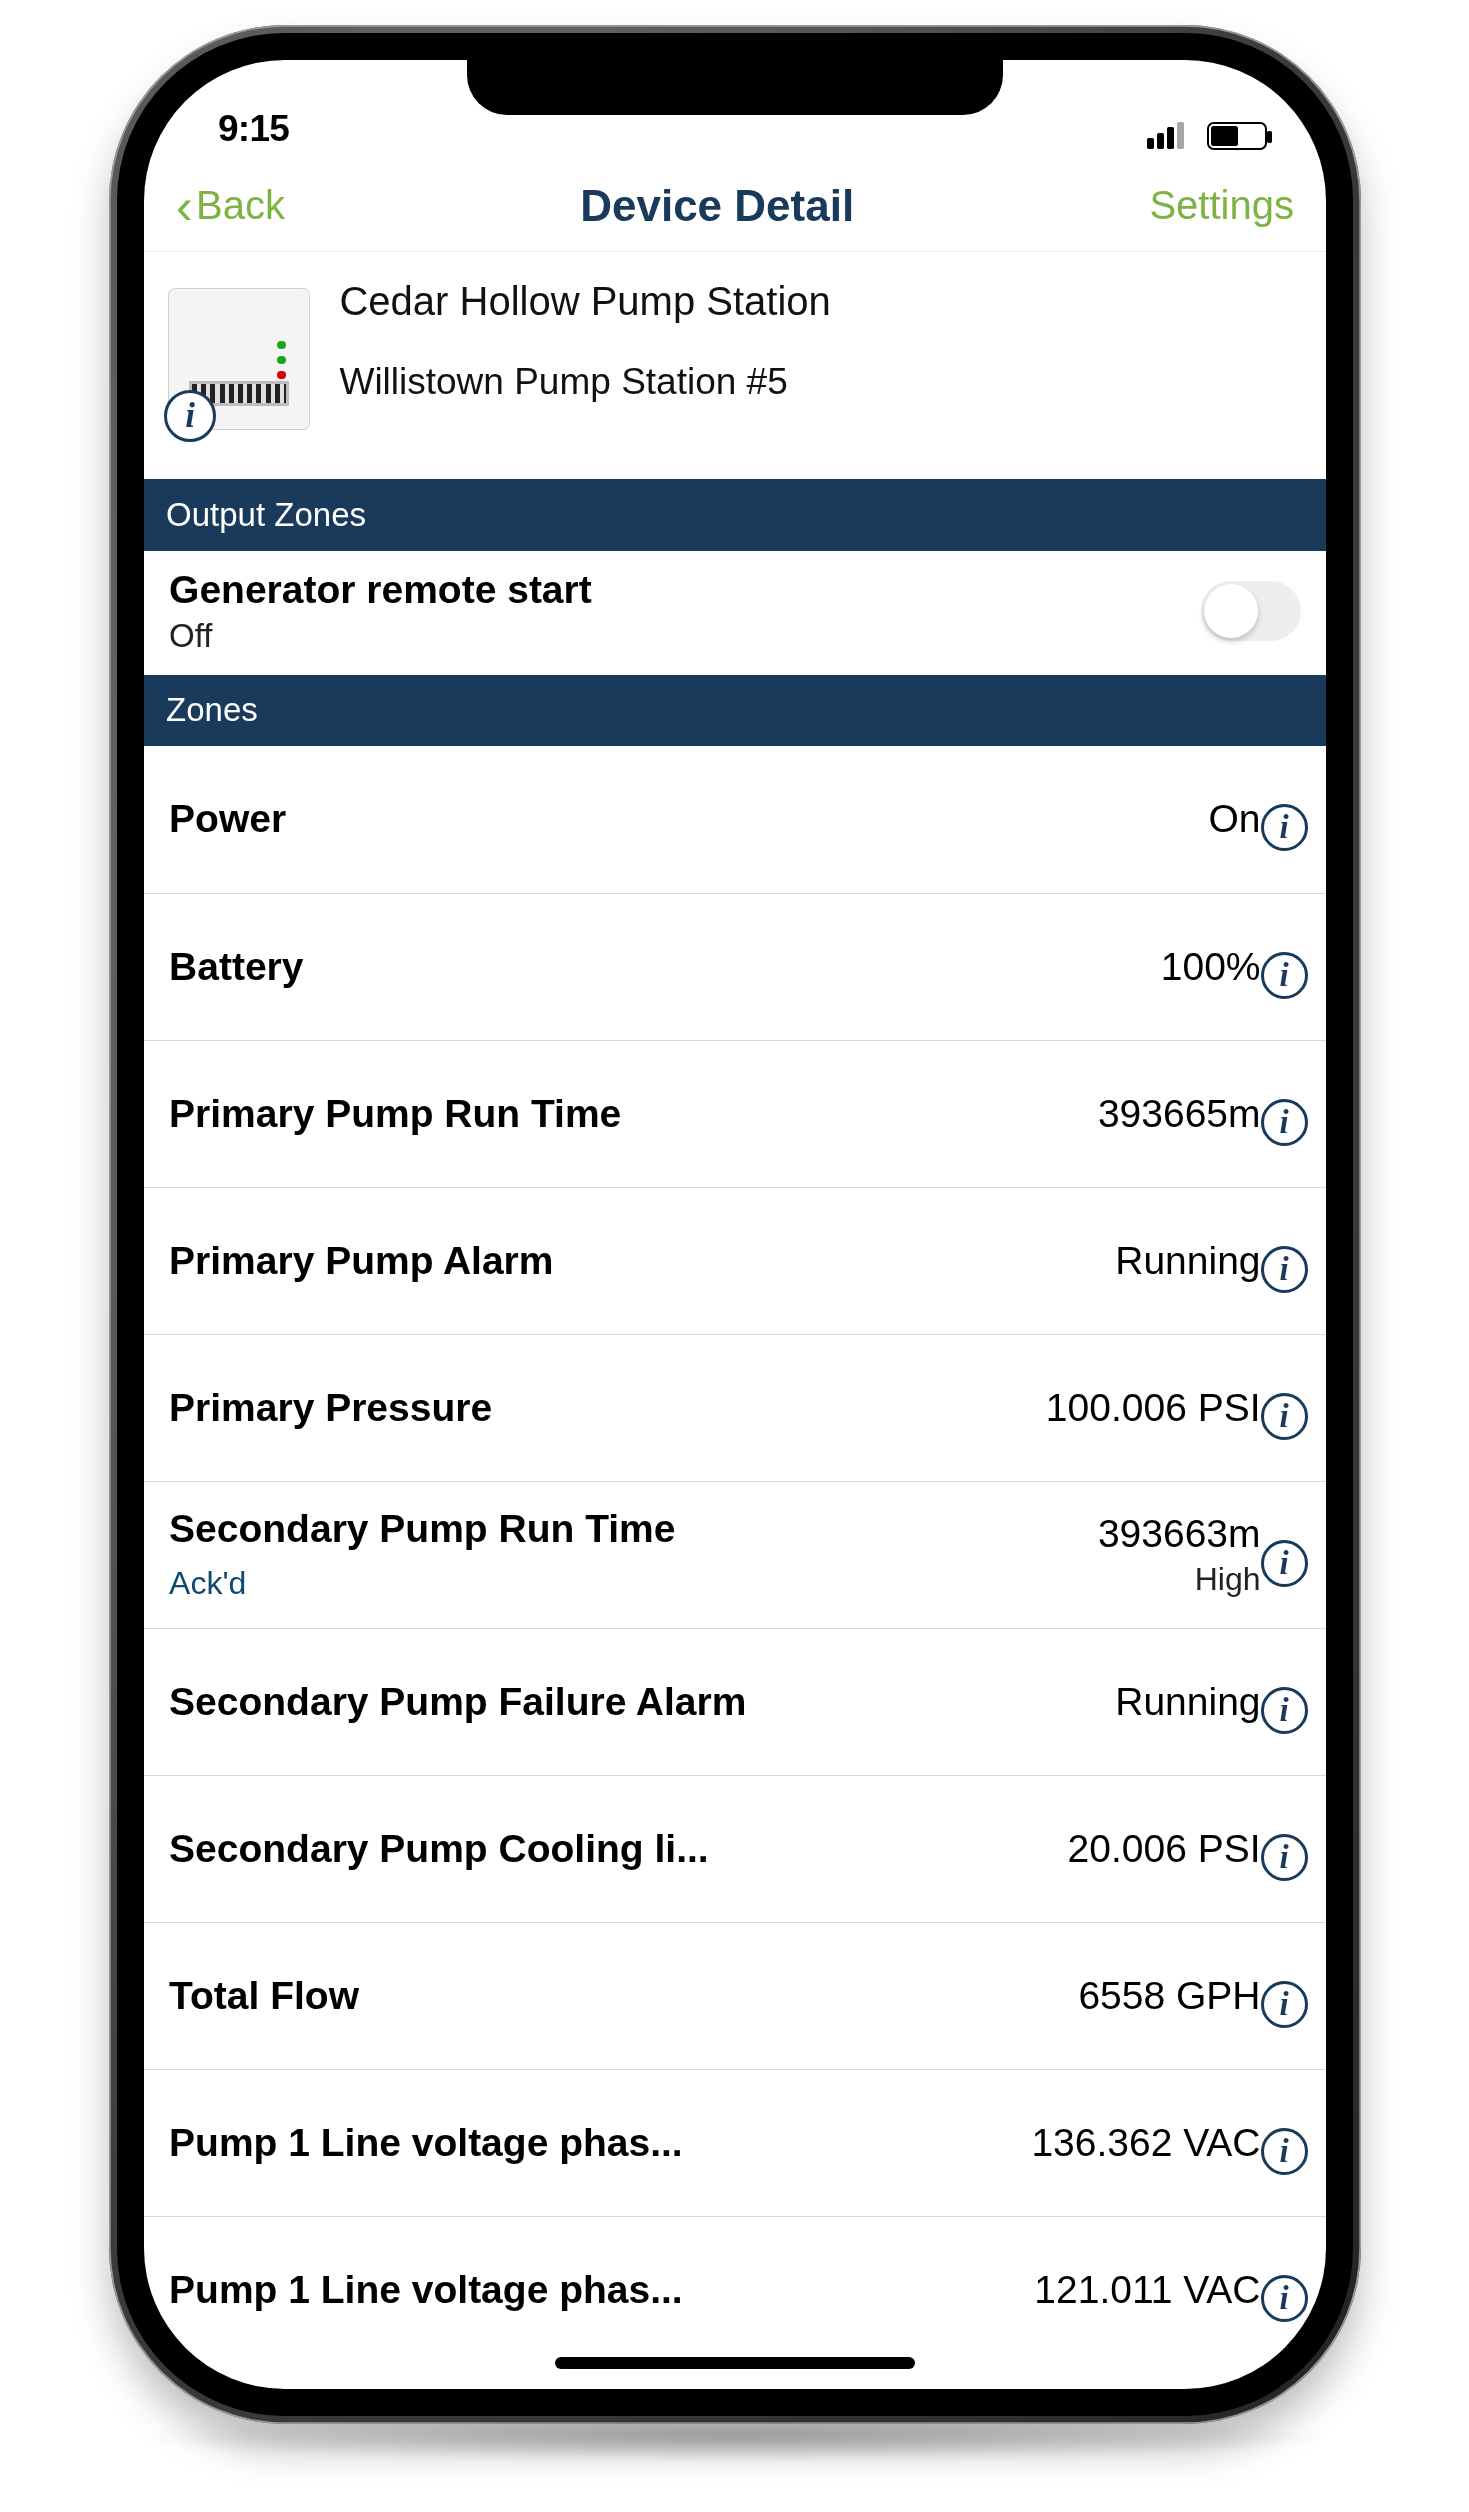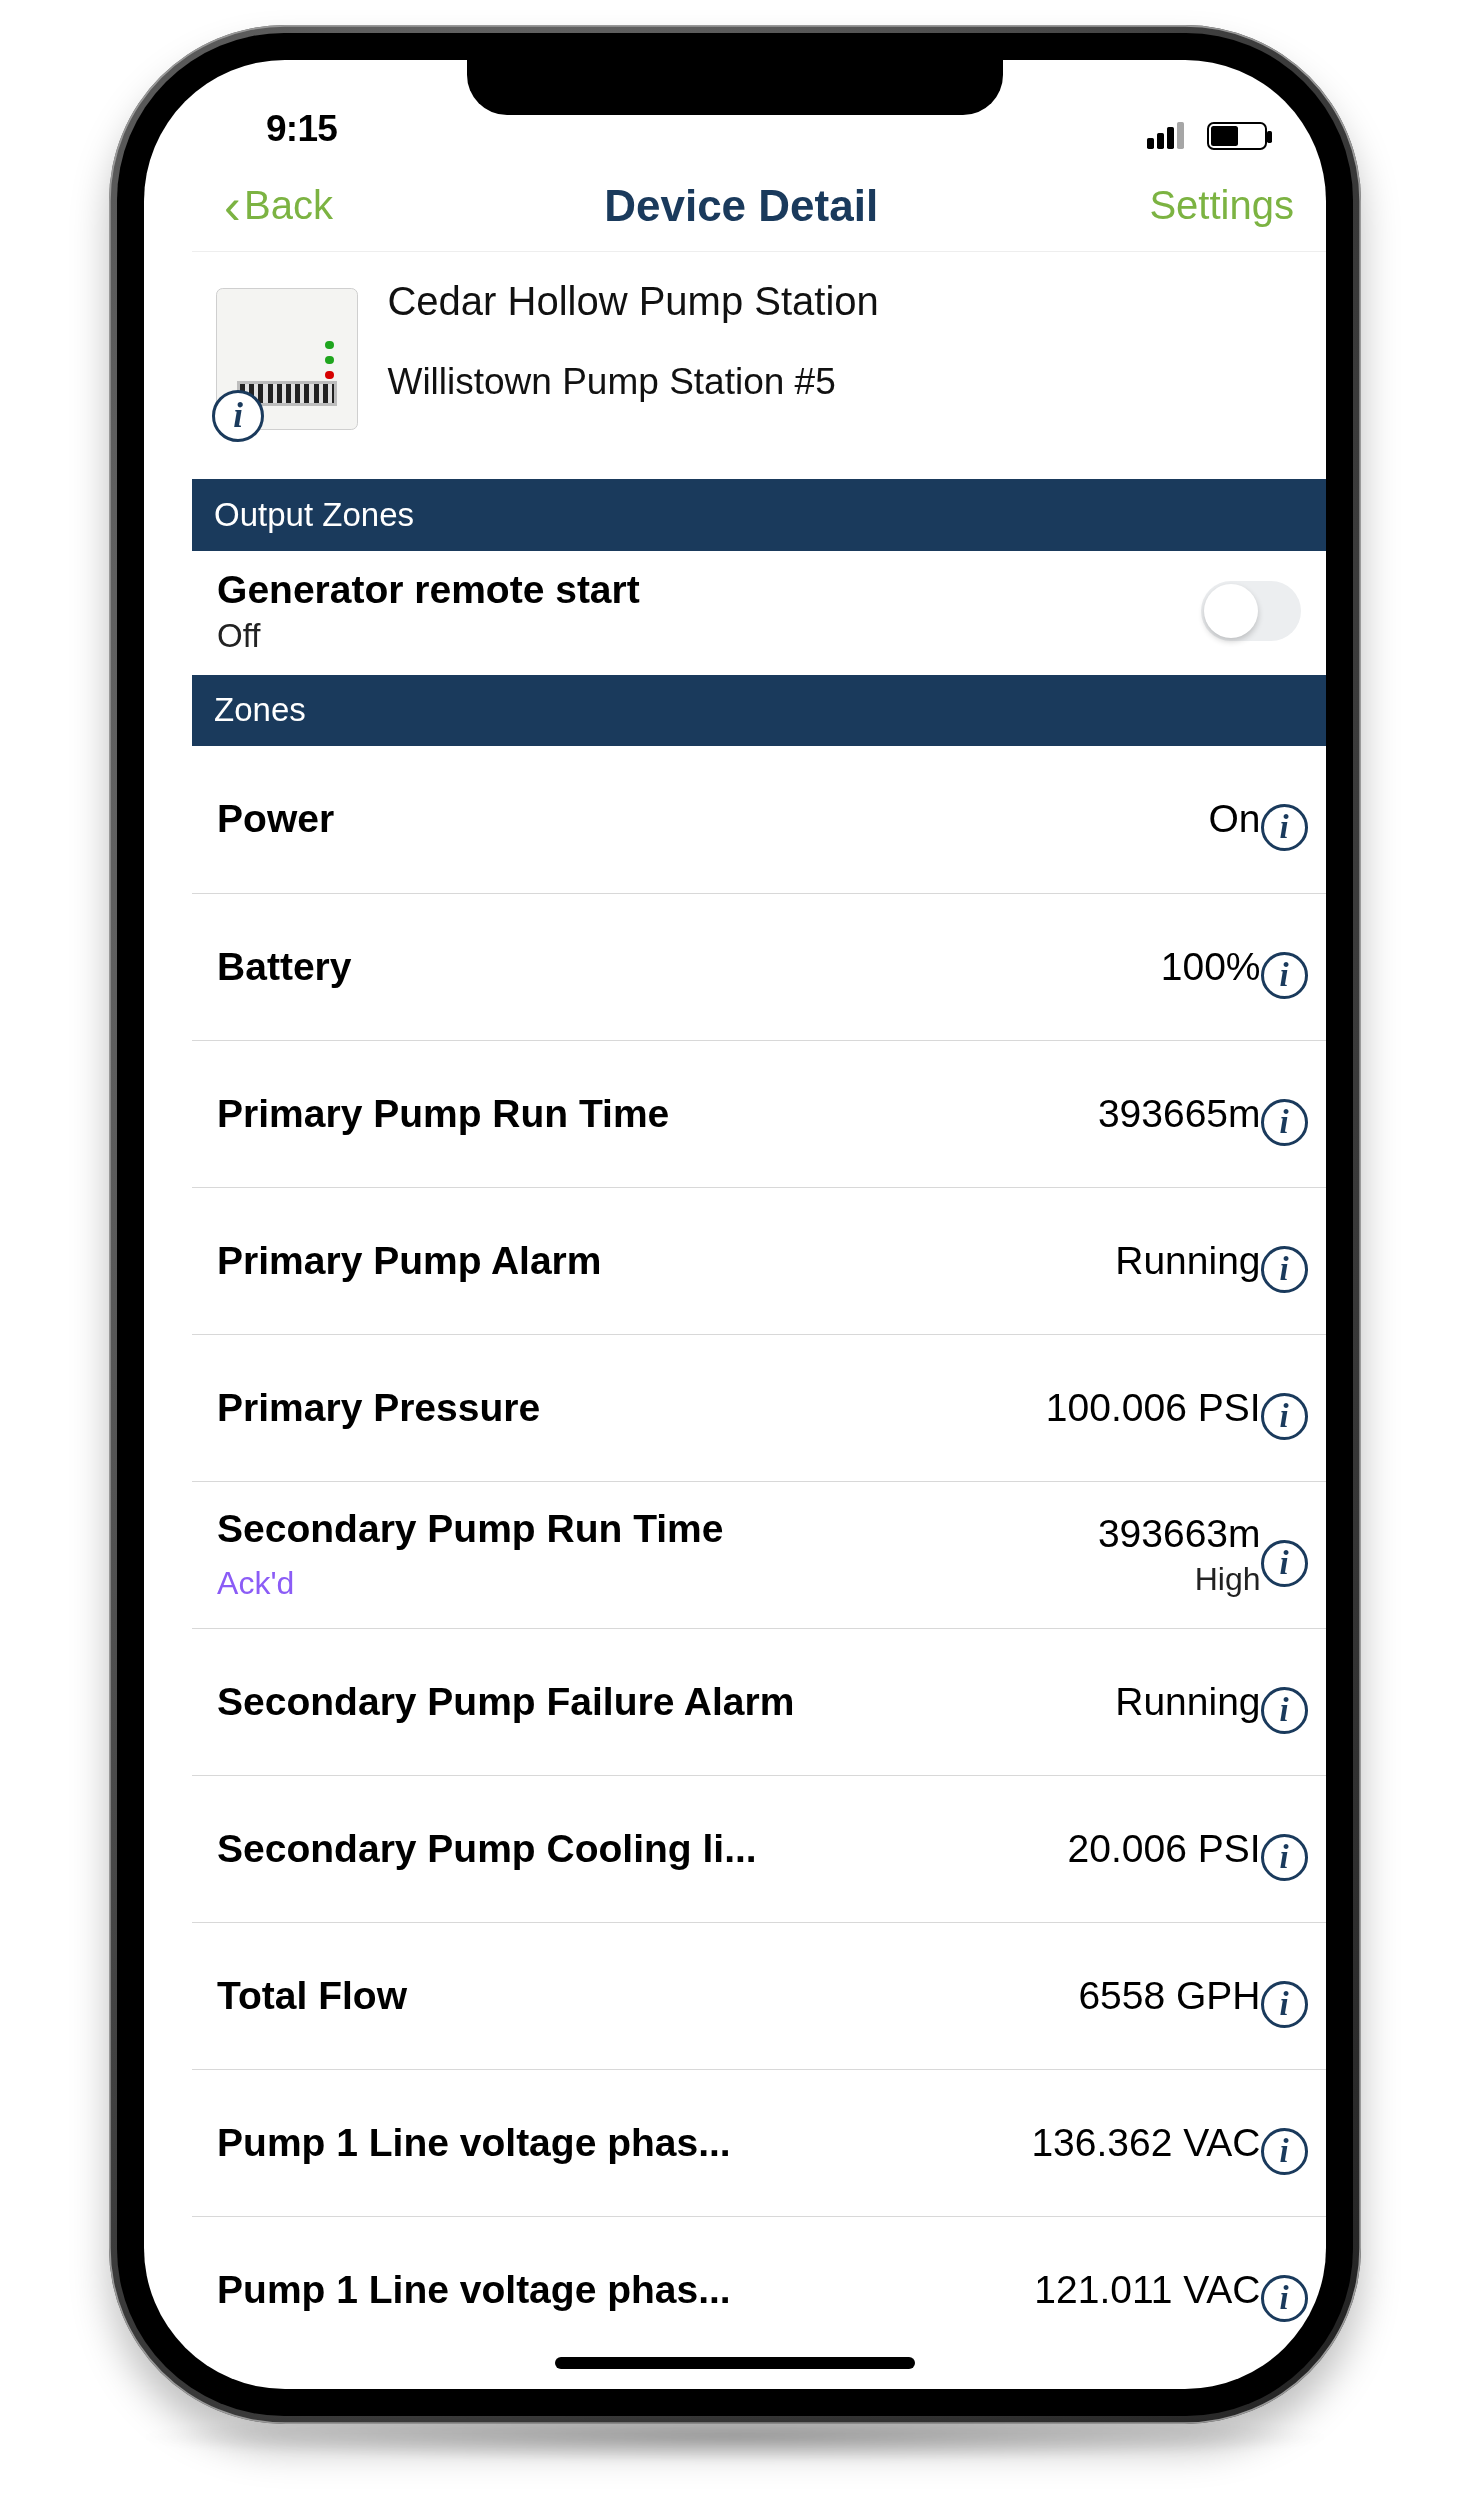--- a/index.html
+++ b/index.html
@@ -40,21 +40,20 @@
     border-radius:152px;
     background:#000;
     padding:11.7px;
   }
   .screen {
     width:100%; height:100%;
     border-radius:141px;
     background:#fff;
     overflow:hidden;
     position:relative;
-    padding-left:48px;
   }
   .shadow {
     position:absolute; left:50%; transform:translateX(-50%);
     bottom:50px; width:1206px; height:50px;
     background:radial-gradient(ellipse at center, rgba(0,0,0,.25), rgba(0,0,0,0) 70%);
     filter:blur(3.3px);
   }
 
   
   .notch {
@@ -157,21 +156,21 @@
     border-top:0.8px solid var(--border);
     display:flex; align-items:center; gap:0;
     padding:0 18.4px 0 25px;
   }
   .zone-row:first-child { border-top:0; }
   .zone-label-wrap { flex:1 1 auto; min-width:0; }
   .zone-label {
     font-size:39px; font-weight:700; color:#000;
     white-space:nowrap; overflow:hidden; text-overflow:ellipsis;
   }
-  .zone-sublabel { font-size:32px; font-weight:400; color:#8b5cf6; margin-top:14px; }
+  .zone-sublabel { font-size:32px; font-weight:400; color:#0c4a6e; margin-top:14px; }
   .zone-value-wrap { text-align:right; max-width:45%; }
   .zone-value {
     font-size:39px; font-weight:400; color:#000;
     white-space:nowrap; overflow:hidden; text-overflow:ellipsis;
   }
   .zone-subvalue { font-size:32px; font-weight:400; color:#222; margin-top:5px; }
   .info-icon {
     width:47px; height:47px; border:3.3px solid var(--navy); border-radius:50%;
     display:flex; align-items:center; justify-content:center; flex:0 0 47px;
     color:var(--navy); font-size:33px; font-family:Georgia,serif; font-style:italic; font-weight:700;

